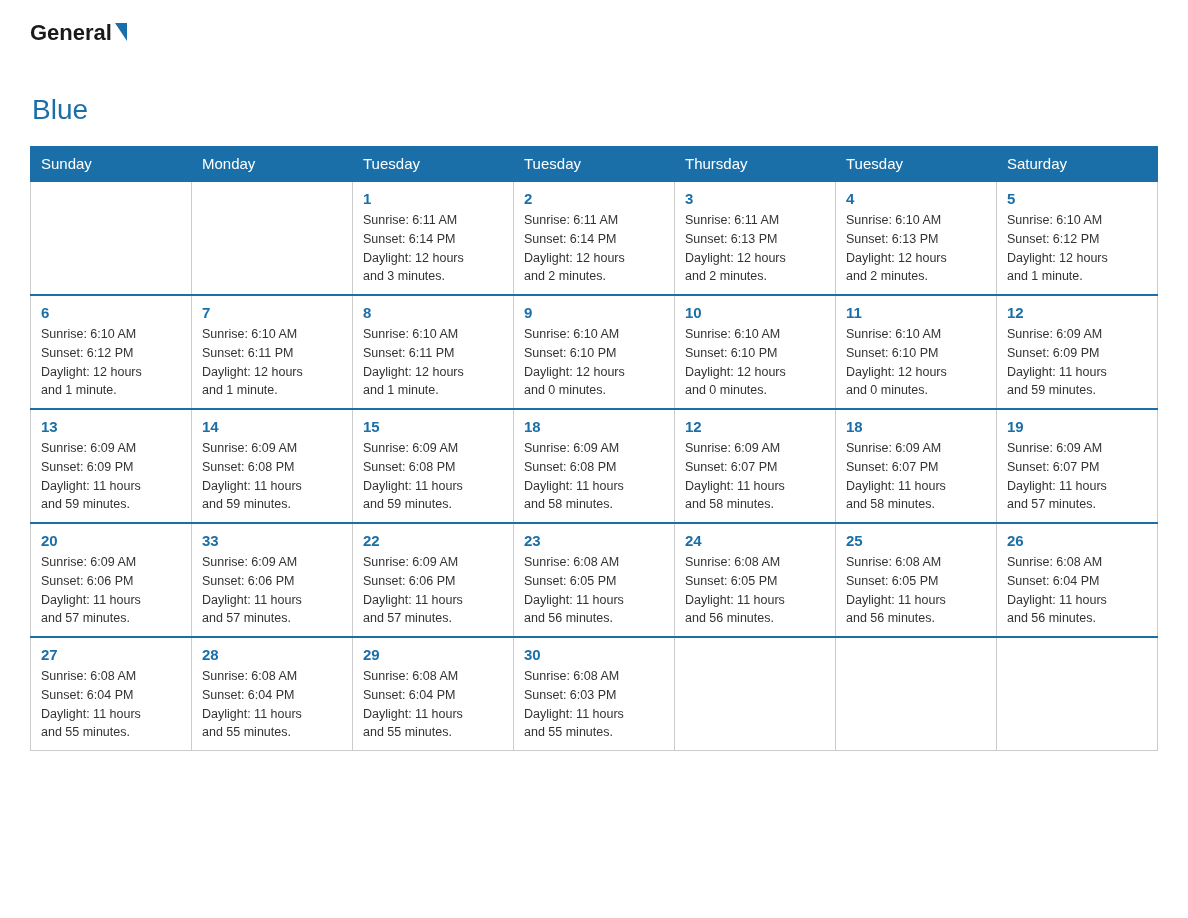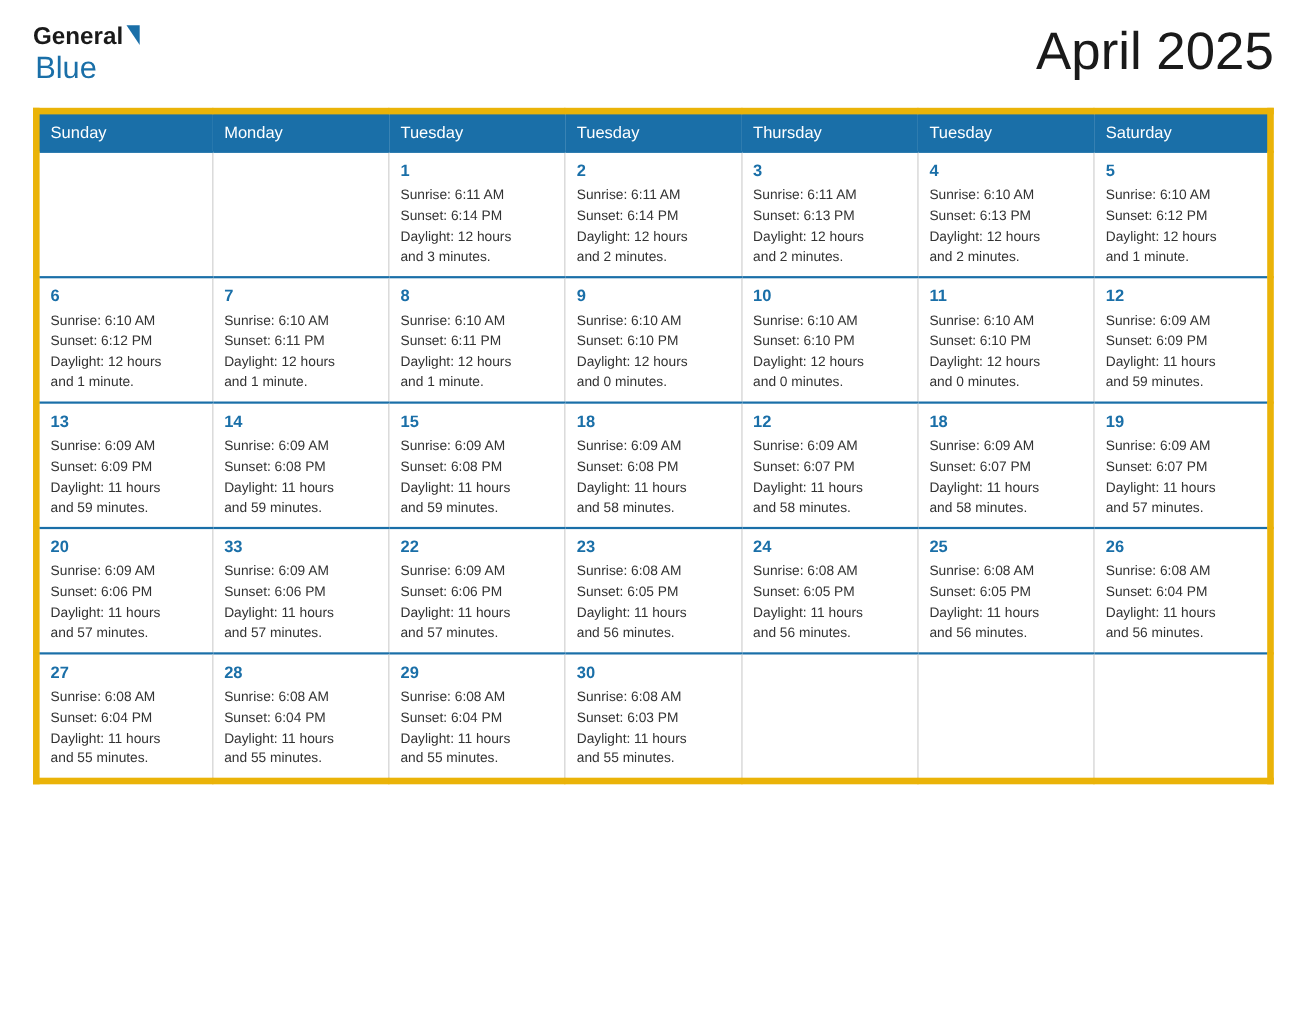--- a/index.html
+++ b/index.html
@@ -12,20 +12,21 @@
     .header {
       display: flex;
       justify-content: space-between;
       align-items: flex-start;
       margin-bottom: 20px;
     }
     .logo {
       display: flex;
       flex-direction: column;
       align-items: flex-start;
+      gap: 48px;
     }
     .logo-top {
       display: flex;
       align-items: center;
     }
     .logo-general {
       font-size: 22px;
       font-weight: bold;
       color: #1a1a1a;
     }
@@ -51,21 +52,21 @@
       font-weight: normal;
       color: #1a1a1a;
     }
     .location {
       font-size: 20px;
       color: #333;
     }
     .calendar {
       width: 100%;
       border-collapse: collapse;
-      border: 6px solid #eab308;
+      border: 1px solid #eab308;
       padding-left: 39px;
     }
     .calendar th {
       background-color: #1a6fa8;
       color: #fff;
       padding: 8px 10px;
       text-align: left;
       font-size: 15px;
       font-weight: normal;
       border: 1px solid #1a6fa8;
@@ -103,21 +104,20 @@
 
 <div class="header">
   <div class="logo">
     <div class="logo-top">
       <span class="logo-general">General</span>
       <div class="logo-arrow"></div>
     </div>
     <span class="logo-blue">Blue</span>
   </div>
   <div class="title-area">
-    <div class="month-title">April 2025</div>
   </div>
 </div>
 
 <table class="calendar">
   <thead>
     <tr>
     <th>Sunday</th>
         <th>Monday</th>
         <th>Tuesday</th>
         <th>Tuesday</th>

